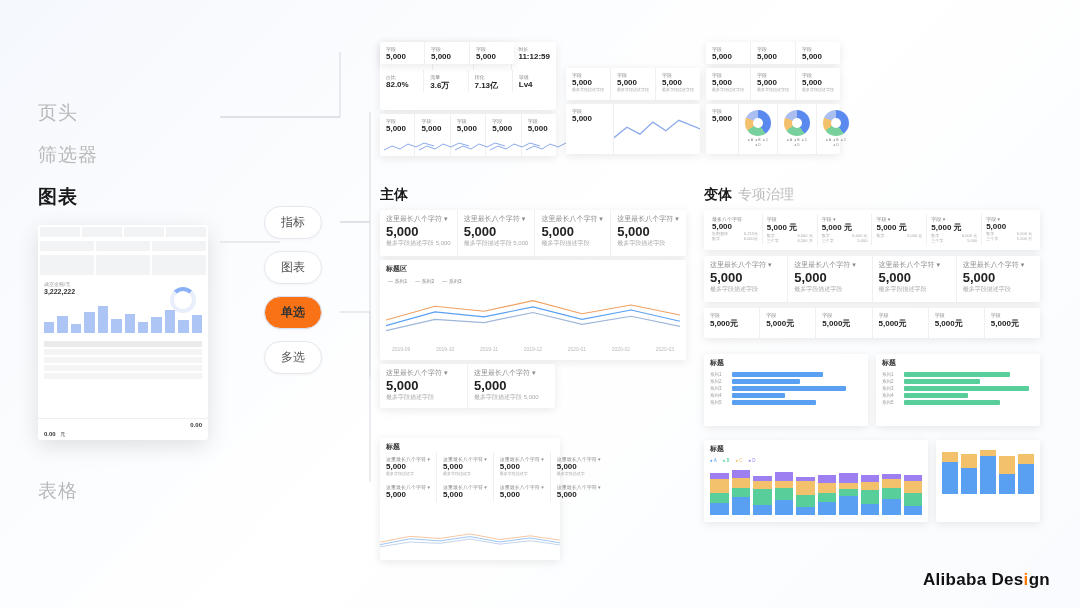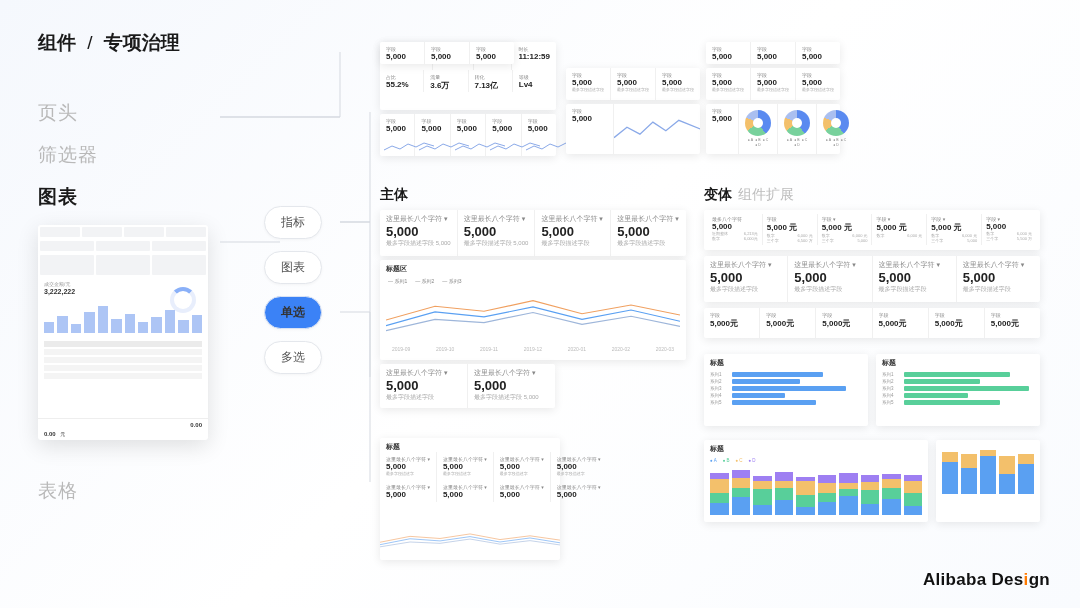--- a/index.html
+++ b/index.html
@@ -21,21 +21,21 @@
   .thumb-bars { position:absolute; left:6px; bottom:4px; right:6px; height:38px; display:flex; align-items:flex-end; gap:3px; }
   .thumb-bars span { flex:1; background:#adc5f5; }
   .thumb .tbl { padding:4px 6px; }
   .thumb .tbl .r { height:6px; background:#f4f4f4; margin-bottom:2px; }
   .thumb .tbl .r.h { background:#ebebeb; }
   .thumb .foot { position:absolute; bottom:0; left:0; right:0; height:22px; border-top:1px solid #eee; padding:3px 6px; }
   .thumb .foot .fv { font-size:6px; color:#333; font-weight:700; }
 
   .pills { position: absolute; left: 264px; top: 206px; display: flex; flex-direction: column; gap: 12px; }
   .pill { width: 58px; padding: 7px 0; text-align: center; font-size: 12px; color: #555; background: #fff; border: 1px solid #e4e7ec; border-radius: 18px; box-shadow: 0 1px 3px rgba(0,0,0,0.04); }
-  .pill.active { background: #3b82f6; border-color: #d9e2f4; color: #333; font-weight: 600; }
+  .pill.active { background: #f97316; border-color: #d9e2f4; color: #333; font-weight: 600; }
 
   .connectors { position:absolute; left:220px; top:52px; width:170px; height:500px; pointer-events:none; }
   .connectors path, .connectors line { stroke:#d5d9e0; stroke-width:1; fill:none; }
 
   .canvas { position:absolute; left:380px; top:42px; right:22px; bottom:62px; }
   .sec-label { position:absolute; font-size:14px; font-weight:700; color:#1a1a1a; }
   .sec-sub { font-size:14px; color:#bdbdbd; font-weight:400; margin-left:6px; }
   .panel { position:absolute; background:#fff; border-radius:2px; box-shadow: 0 2px 10px rgba(0,0,0,0.09); }
   .cells { display:flex; height:100%; }
   .cell { flex:1; border-right:1px solid #f0f0f0; padding:4px 6px; position:relative; }
@@ -79,25 +79,20 @@
   .statsgrid .sv { font-size:8px; color:#222; font-weight:700; }
   .statsgrid .pair { display:flex; justify-content:space-between; font-size:4px; color:#aaa; }
 
   .footer { position:absolute; right:30px; bottom:18px; font-size:17px; font-weight:700; color:#111; letter-spacing:0.3px; }
   .footer .i { color:#ff7a00; }
 </style>
 </head>
 <body>
 <div class="page">
 
-  <div class="breadcrumb">
-    <span>组件</span>
-    <span class="slash">/</span>
-    <span>专项治理</span>
-  </div>
 
   <div class="sidenav" id="sidenav">
       <div class="item">页头</div>
       <div class="item">筛选器</div>
       <div class="item active">图表</div>
     </div>
   <div class="sidenav" style="top:478px;">
     <div class="item">表格</div>
   </div>
 
@@ -187,21 +182,21 @@
             <div class="cell">
               <div class="lbl">时长</div>
               <div class="val">11:12:59</div>
             </div>
           </div>
         </div>
         <div style="height:22px">
           <div class="cells ">
             <div class="cell">
               <div class="lbl">占比</div>
-              <div class="val">55.2%</div>
+              <div class="val">82.0%</div>
             </div>
             <div class="cell">
               <div class="lbl">流量</div>
               <div class="val">3.6万</div>
             </div>
             <div class="cell">
               <div class="lbl">转化</div>
               <div class="val">7.13亿</div>
             </div>
             <div class="cell">
@@ -362,21 +357,21 @@
               <span>B</span>
               <span>C</span>
               <span>D</span>
             </div>
           </div>
         </div>
       </div>
 
     <div class="sec-label" style="left:0;top:144px;">主体</div>
     <div class="sec-label" style="left:324px;top:144px;">
-      <span>变体</span><span class="sec-sub">组件扩展</span>
+      <span>变体</span><span class="sec-sub">专项治理</span>
     </div>
 
     <div class="panel big" style="left:0;top:168px;width:306px;height:46px" id="mmr">
         <div class="cells ">
           <div class="cell">
             <div class="lbl">这里最长八个字符 ▾</div>
             <div class="val">5,000</div>
             <div class="sub">最多字段描述字段  5,000</div>
           </div>
           <div class="cell">

